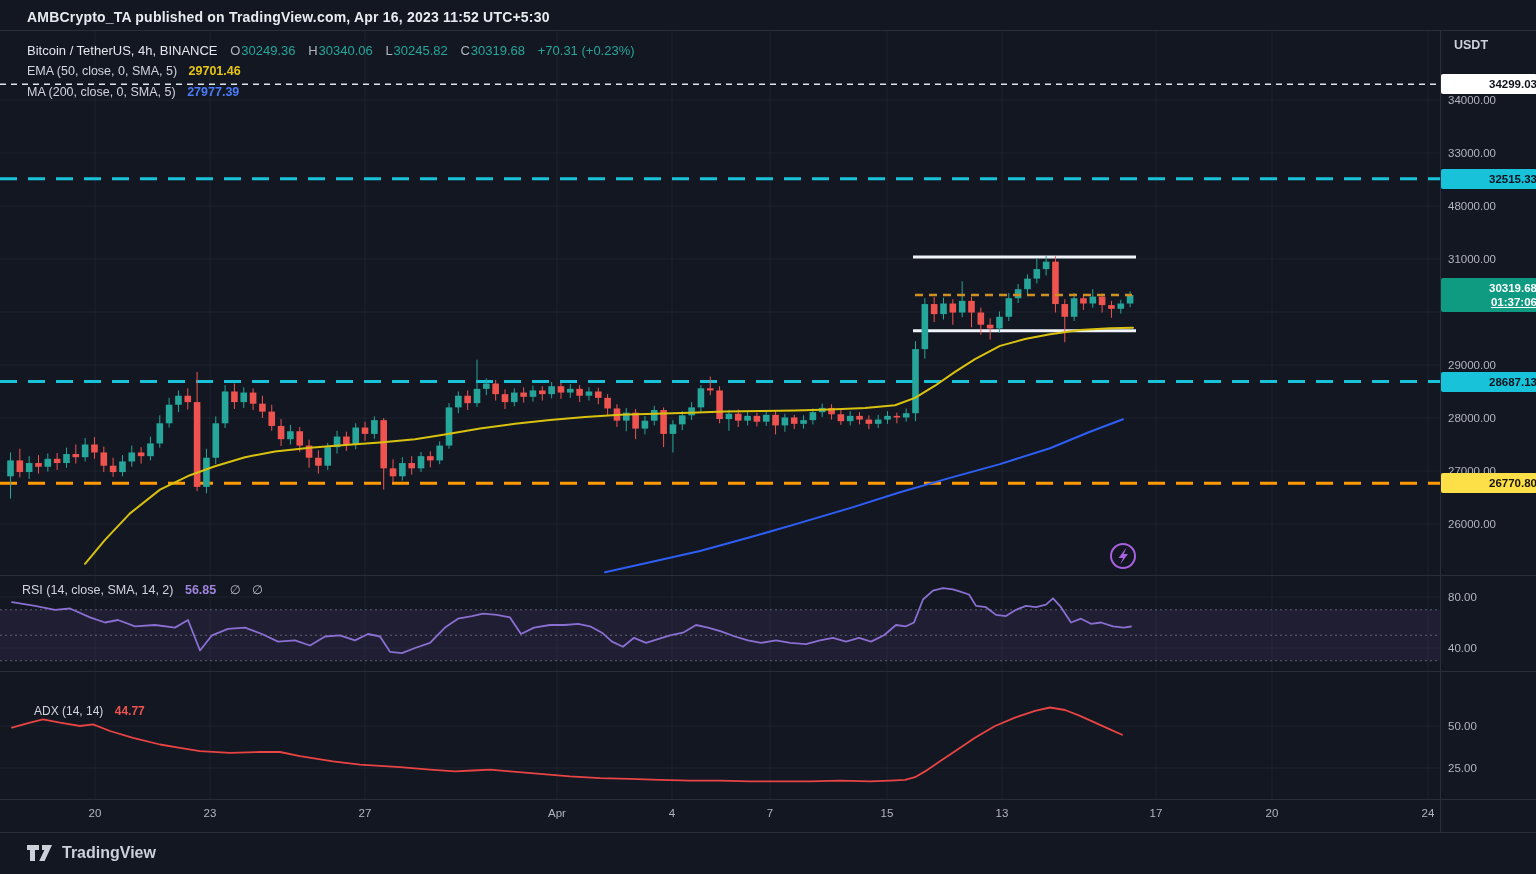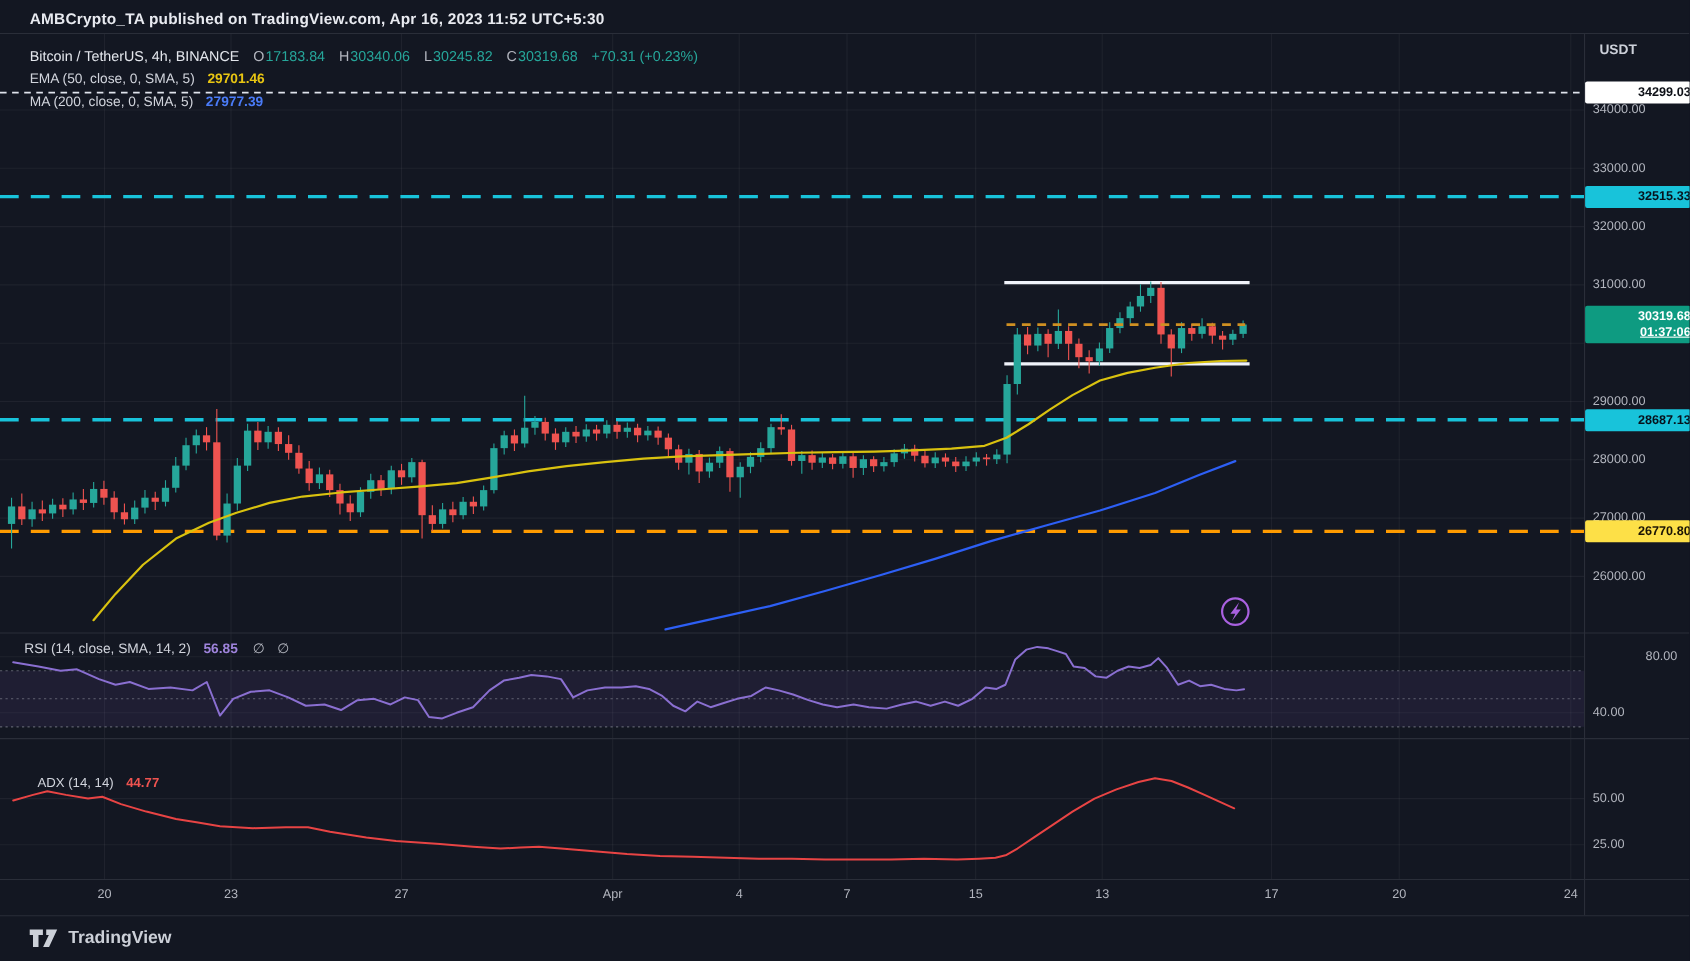--- a/index.html
+++ b/index.html
@@ -330,21 +330,21 @@
       <line x1="0" y1="671.5" x2="1536" y2="671.5" stroke="#2a2e39" stroke-width="1"></line>
       <line x1="0" y1="799.5" x2="1536" y2="799.5" stroke="#2a2e39" stroke-width="1"></line>
       <line x1="0" y1="832.5" x2="1536" y2="832.5" stroke="#2a2e39" stroke-width="1"></line>
       <line x1="1440.5" y1="30" x2="1440.5" y2="832" stroke="#2a2e39" stroke-width="1"></line>
     </svg>
 
   <div class="hdr">AMBCrypto_TA published on TradingView.com, Apr 16, 2023 11:52 UTC+5:30</div>
 
   <div class="lg lg1">
     <span class="sym">Bitcoin / TetherUS, 4h, BINANCE</span>
-    <span class="k">O</span><span class="v">17183.84</span>
+    <span class="k">O</span><span class="v">30249.36</span>
     <span class="k">H</span><span class="v">30340.06</span>
     <span class="k">L</span><span class="v">30245.82</span>
     <span class="k">C</span><span class="v">30319.68</span>
     <span class="v chg">+70.31 (+0.23%)</span>
   </div>
   <div class="lg lg2">
     <span class="lbl">EMA (50, close, 0, SMA, 5)</span>
     <span class="ema">29701.46</span>
   </div>
   <div class="lg lg3">
@@ -359,27 +359,27 @@
   </div>
   <div class="lga">
     <span>ADX (14, 14)</span>
     <span class="adxv">44.77</span>
   </div>
 
   <div class="paxis" id="paxis">
     <div class="cur">USDT</div>
   <div class="tick" style="top: 70px;">34000.00</div>
       <div class="tick" style="top: 123px;">33000.00</div>
-      <div class="tick" style="top: 176px;">32000.00</div>
+      <div class="tick" style="top: 176px;">48000.00</div>
       <div class="tick" style="top: 229px;">31000.00</div>
       <div class="tick" style="top: 335px;">29000.00</div>
       <div class="tick" style="top: 388px;">28000.00</div>
       <div class="tick" style="top: 441px;">27000.00</div>
       <div class="tick" style="top: 494px;">26000.00</div>
-      <div class="tick" style="top: 567px; margin-left: 48px;">80.00</div>
+      <div class="tick" style="top: 567px;">80.00</div>
       <div class="tick" style="top: 618px;">40.00</div>
       <div class="tick" style="top: 696px;">50.00</div>
       <div class="tick" style="top: 738px;">25.00</div>
       <div class="badge" style="top: 54.1514px; background: rgb(255, 255, 255); color: rgb(13, 16, 23);">34299.03</div>
       <div class="badge" style="top: 148.688px; background: rgb(24, 195, 218); color: rgb(7, 18, 28);">32515.33</div>
       <div class="badge" style="top: 265.057px; background: rgb(14, 155, 129); color: rgb(255, 255, 255);">
         <div>30319.68</div>
         <div class="sub">01:37:06</div>
       </div>
       <div class="badge" style="top: 351.582px; background: rgb(24, 195, 218); color: rgb(7, 18, 28);">28687.13</div>

